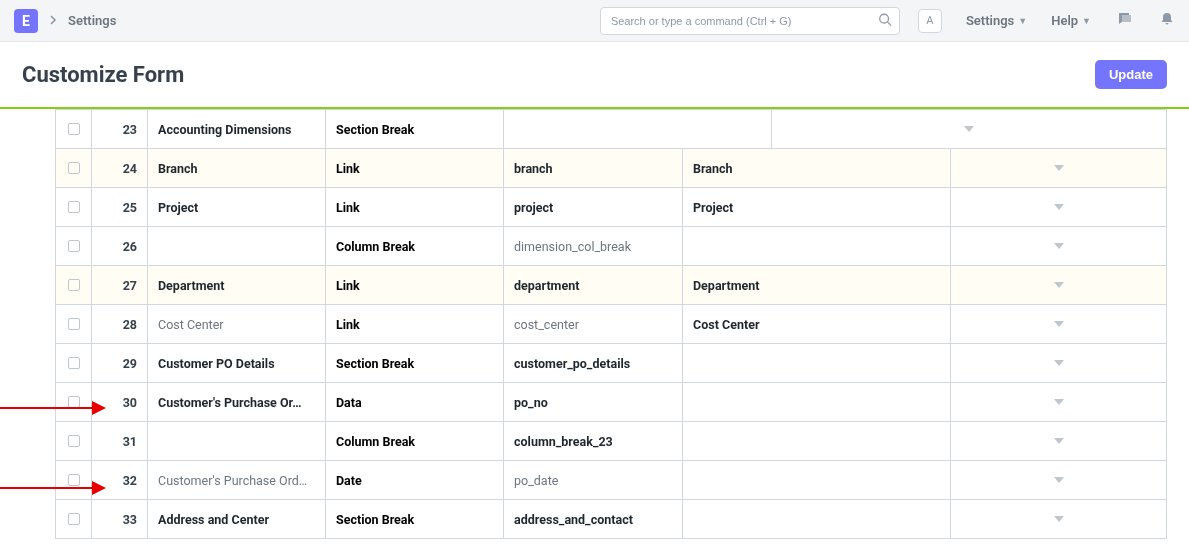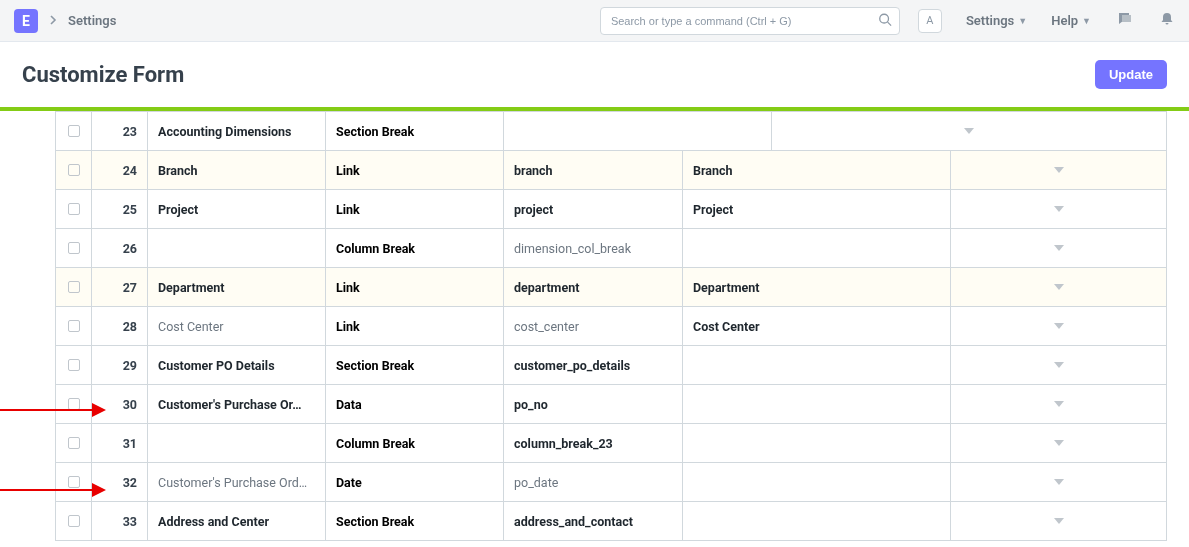--- a/index.html
+++ b/index.html
@@ -65,21 +65,21 @@
     display: flex; align-items: center; gap: 4px;
     margin-left: 14px;
   }
   .nav-caret { font-size: 9px; color: #8d99a6; }
   .nav-icon { color: #8d99a6; margin-left: 16px; cursor: pointer; }
 
   
   .page-header {
     display: flex; align-items: center;
     padding: 18px 22px;
-    border-bottom: 4px solid #84cc16;
+    border-bottom: 2px solid #84cc16;
   }
   .page-title { font-size: 22px; font-weight: 700; color: #36414c; flex: 1; }
   .btn-primary {
     background: #7574ff; color: #fff;
     border: none; border-radius: 5px;
     padding: 7px 14px; font-weight: 600; font-size: 13px;
     cursor: pointer;
   }
 
   

